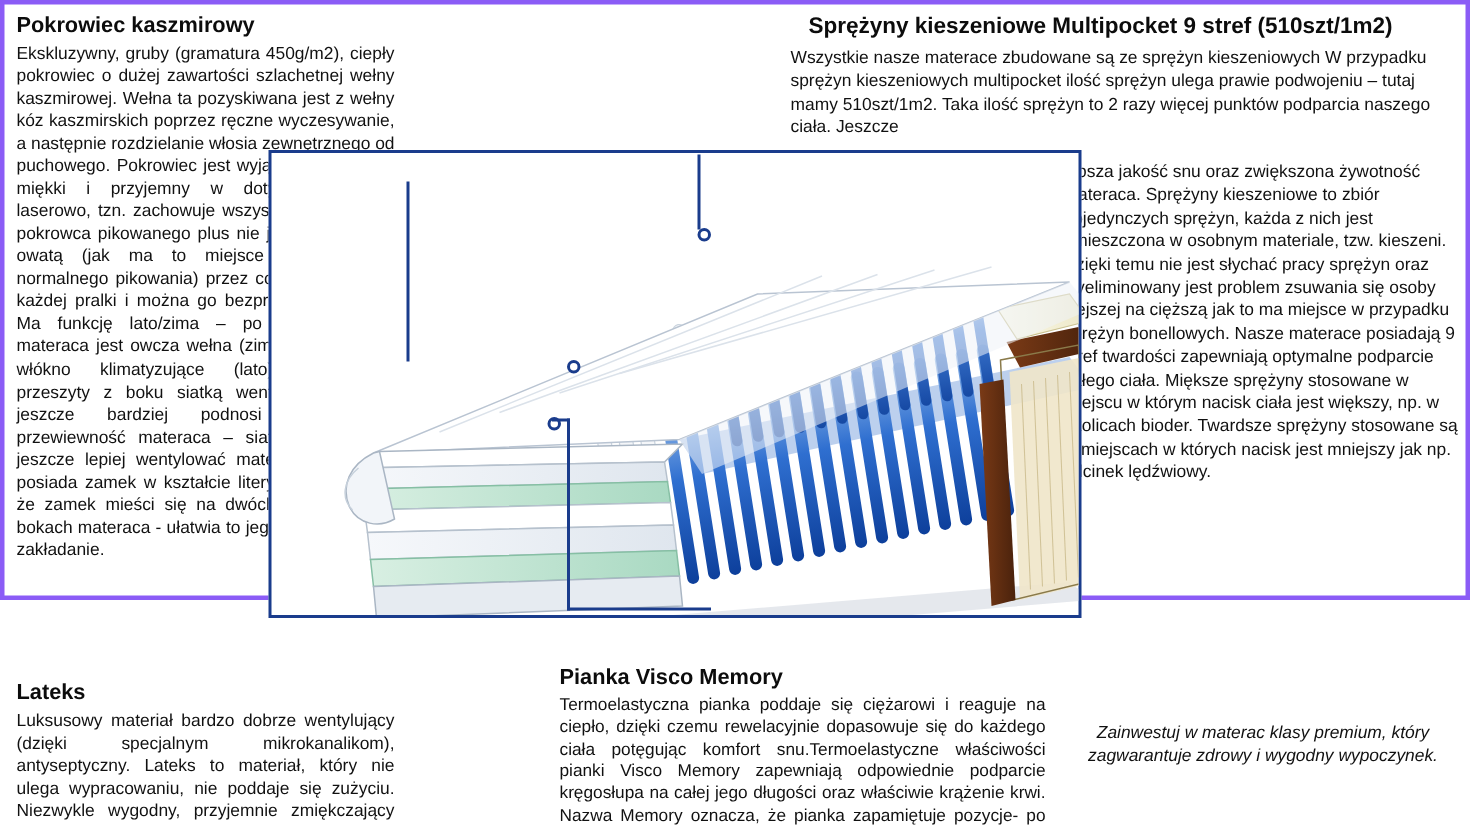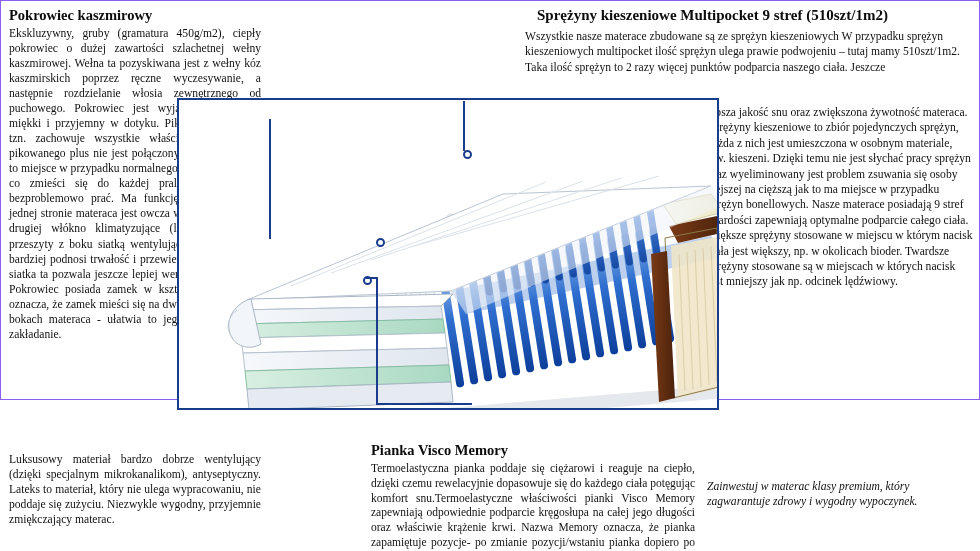--- a/index.html
+++ b/index.html
@@ -12,23 +12,22 @@
     background: #ffffff;
     font-family: "Liberation Sans", sans-serif;
     color: #111111;
     overflow: hidden;
   }
   .page {
     position: relative;
     width: 980px;
     height: 400px;
     box-sizing: border-box;
-    border: 1px solid #8b5cf6;
+    border: 3px solid #8b5cf6;
     background: #ffffff;
-    font-family: Liberation Serif, serif;
   }
 
   
   .col-left {
     position: absolute;
     left: 8px;
     top: 6px;
     width: 252px;
   }
   .sect-title {
@@ -86,20 +85,21 @@
   }
   .right-italic {
     position: absolute;
     left: 706px;
     top: 478px;
     width: 266px;
     font-size: 11.6px;
     line-height: 1.33;
     font-style: italic;
     color: #111111;
+    text-align: center;
   }
 
   
   .visco {
     position: absolute;
     left: 370px;
     top: 405px;
     width: 324px;
   }
   .visco .sect-title {
@@ -155,20 +155,21 @@
 <body>
 
 <div class="page">
 
   <div class="col-left">
     <div class="sect-title">Pokrowiec kaszmirowy</div>
     <p class="body-text justify">Ekskluzywny, gruby (gramatura 450g/m2), ciepły pokrowiec o dużej zawartości szlachetnej wełny kaszmirowej. Wełna ta pozyskiwana jest z wełny kóz kaszmirskich poprzez ręczne wyczesywanie, a następnie rozdzielanie włosia zewnętrznego od puchowego. Pokrowiec jest wyjątkowo puszysty, miękki i przyjemny w dotyku. Pikowany laserowo, tzn. zachowuje wszystkie właściwości pokrowca pikowanego plus nie jest połączony z owatą (jak ma to miejsce w przypadku normalnego pikowania) przez co zmieści się do każdej pralki i można go bezproblemowo prać. Ma funkcję lato/zima – po jednej stronie materaca jest owcza wełna (zima), a po drugiej włókno klimatyzujące (lato). Dodatkowo przeszyty z boku siatką wentylującą 3D co jeszcze bardziej podnosi trwałość i przewiewność materaca – siatka ta pozwala jeszcze lepiej wentylować materac. Pokrowiec posiada zamek w kształcie litery L co oznacza, że zamek mieści się na dwóch sąsiadujących bokach materaca - ułatwia to jego zdejmowanie i zakładanie.</p>
   </div>
 
   <div class="left-block-lateks">
+    <div class="sect-title">Lateks</div>
     <p class="body-text justify">Luksusowy materiał bardzo dobrze wentylujący (dzięki specjalnym mikrokanalikom), antyseptyczny. Lateks to materiał, który nie ulega wypracowaniu, nie poddaje się zużyciu. Niezwykle wygodny,  przyjemnie zmiękczający materac.</p>
   </div>
 
   <div class="right-head">Sprężyny kieszeniowe Multipocket 9 stref (510szt/1m2)</div>
   <div class="right-intro">Wszystkie nasze materace zbudowane są ze sprężyn kieszeniowych W przypadku sprężyn kieszeniowych multipocket ilość sprężyn ulega prawie podwojeniu – tutaj mamy 510szt/1m2. Taka ilość sprężyn to 2 razy więcej punktów podparcia naszego ciała. Jeszcze</div>
   <div class="right-col-text">lepsza jakość snu oraz zwiększona żywotność materaca. Sprężyny kieszeniowe to zbiór pojedynczych sprężyn, każda z nich jest umieszczona w osobnym materiale, tzw. kieszeni. Dzięki temu nie jest słychać pracy sprężyn oraz wyeliminowany jest problem zsuwania się osoby lżejszej na cięższą jak to ma miejsce w przypadku sprężyn bonellowych. Nasze materace posiadają 9 stref twardości zapewniają optymalne podparcie całego ciała. Miększe sprężyny stosowane w miejscu w którym nacisk ciała jest większy, np. w okolicach bioder. Twardsze sprężyny stosowane są w miejscach w których nacisk jest mniejszy jak np. odcinek lędźwiowy.</div>
   <div class="right-italic">Zainwestuj w materac klasy premium, który zagwarantuje zdrowy i wygodny wypoczynek.</div>
 
   <div class="visco">
     <div class="sect-title">Pianka Visco Memory</div>

